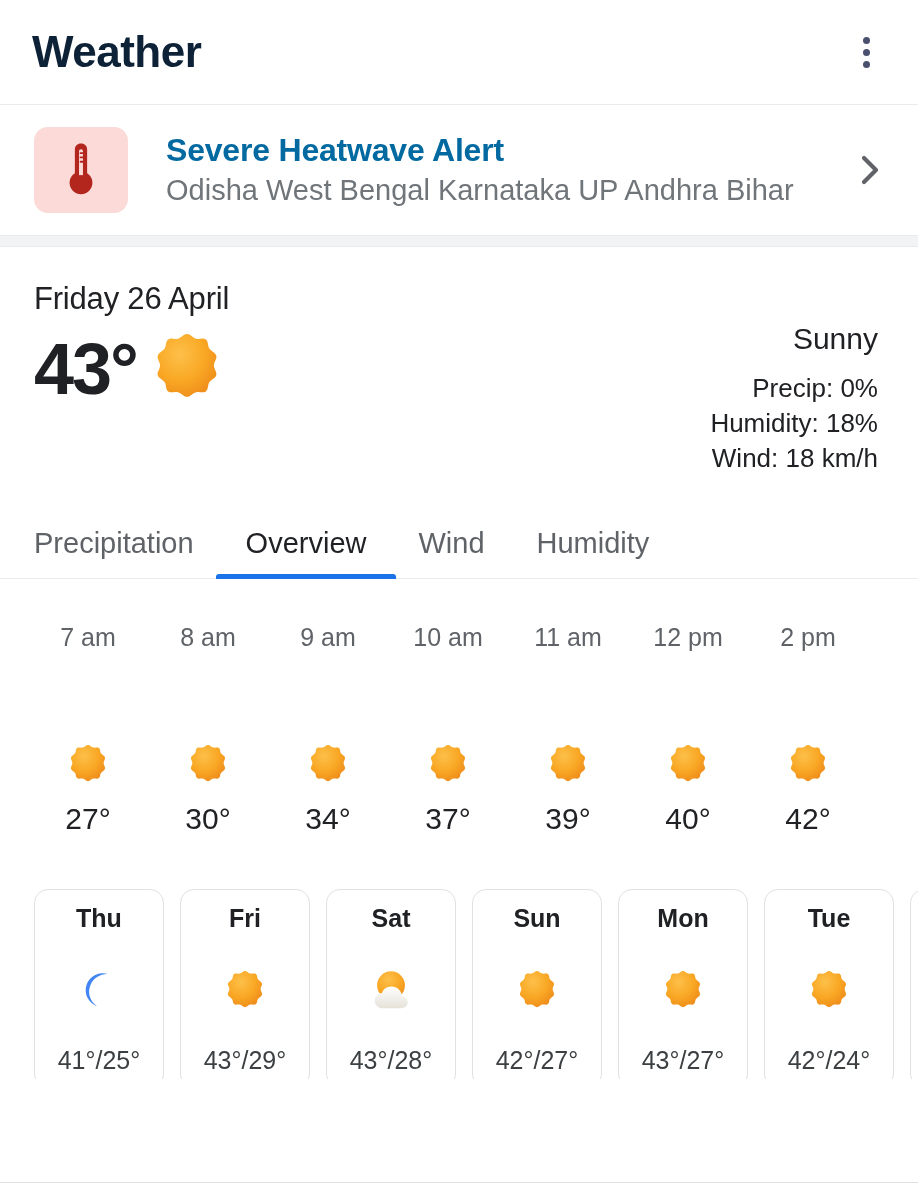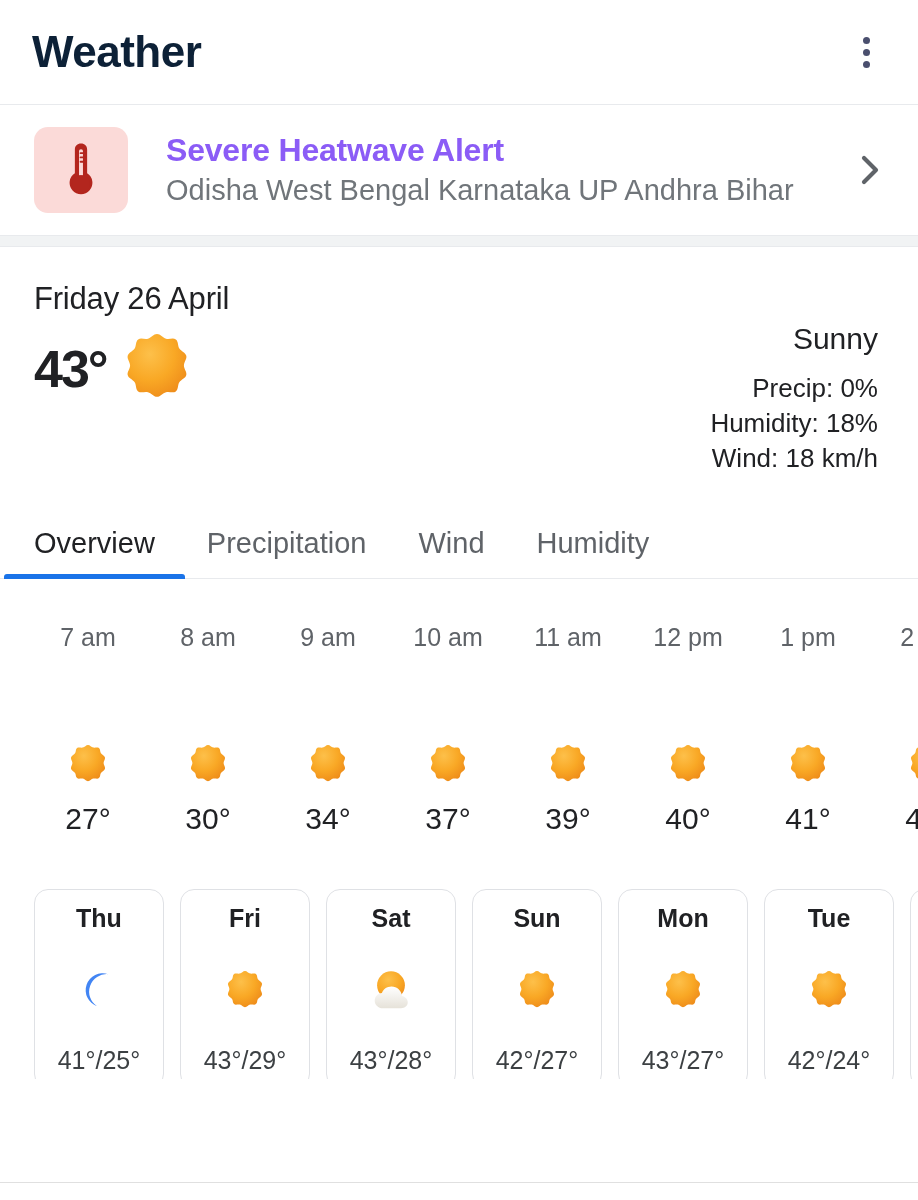--- a/index.html
+++ b/index.html
@@ -66,21 +66,21 @@
   }
   .thermo { width: 30px; height: 54px; display: block; }
   .alert-text {
     flex: 1 1 auto;
     padding-left: 38px;
     min-width: 0;
   }
   .alert-title {
     font-size: 32px;
     font-weight: 700;
-    color: #8b5cf6;
+    color: #0369a1;
     line-height: 1.25;
     letter-spacing: -0.2px;
   }
   .alert-sub {
     font-size: 29px;
     font-weight: 400;
     color: #70757a;
     line-height: 1.3;
     margin-top: 2px;
     white-space: nowrap;
@@ -112,21 +112,21 @@
     font-weight: 500;
     color: #202124;
     letter-spacing: -0.2px;
   }
   .cur-main {
     display: flex;
     align-items: center;
     margin-top: 12px;
   }
   .cur-temp {
-    font-size: 52px;
+    font-size: 72px;
     font-weight: 700;
     color: #202124;
     line-height: 1;
     letter-spacing: -2px;
   }
   .sun-lg { margin-left: 12px; }
 
   .cur-right {
     position: absolute;
     right: 40px;
@@ -319,22 +319,22 @@
     <div class="cond-name">Sunny</div>
     <div class="cond-stats">
       <div class="cond-stat">Precip: 0%</div>
       <div class="cond-stat">Humidity: 18%</div>
       <div class="cond-stat">Wind: 18 km/h</div>
     </div>
   </div>
 </div>
 
 <div class="tabs">
+  <div class="tab">Precipitation</div>
   <div class="tab active">Overview</div>
-  <div class="tab">Precipitation</div>
   <div class="tab">Wind</div>
   <div class="tab">Humidity</div>
 </div>
 
 <div class="hourly">
   <div class="hour-track">
     <div class="hour-col">
       <div class="hour-label">7 am</div>
       <div class="hour-icon">
         <svg width="44" height="44" viewBox="0 0 48 48">
@@ -380,29 +380,20 @@
       <div class="hour-temp">39°</div>
     </div>
     <div class="hour-col">
       <div class="hour-label">12 pm</div>
       <div class="hour-icon">
         <svg width="44" height="44" viewBox="0 0 48 48">
             <use href="#sm"></use>
           </svg>
       </div>
       <div class="hour-temp">40°</div>
-    </div>
-    <div class="hour-col">
-      <div class="hour-label">1 pm</div>
-      <div class="hour-icon">
-        <svg width="44" height="44" viewBox="0 0 48 48">
-            <use href="#sm"></use>
-          </svg>
-      </div>
-      <div class="hour-temp">41°</div>
     </div>
     <div class="hour-col">
       <div class="hour-label">2 pm</div>
       <div class="hour-icon">
         <svg width="44" height="44" viewBox="0 0 48 48">
             <use href="#sm"></use>
           </svg>
       </div>
       <div class="hour-temp">42°</div>
     </div>

